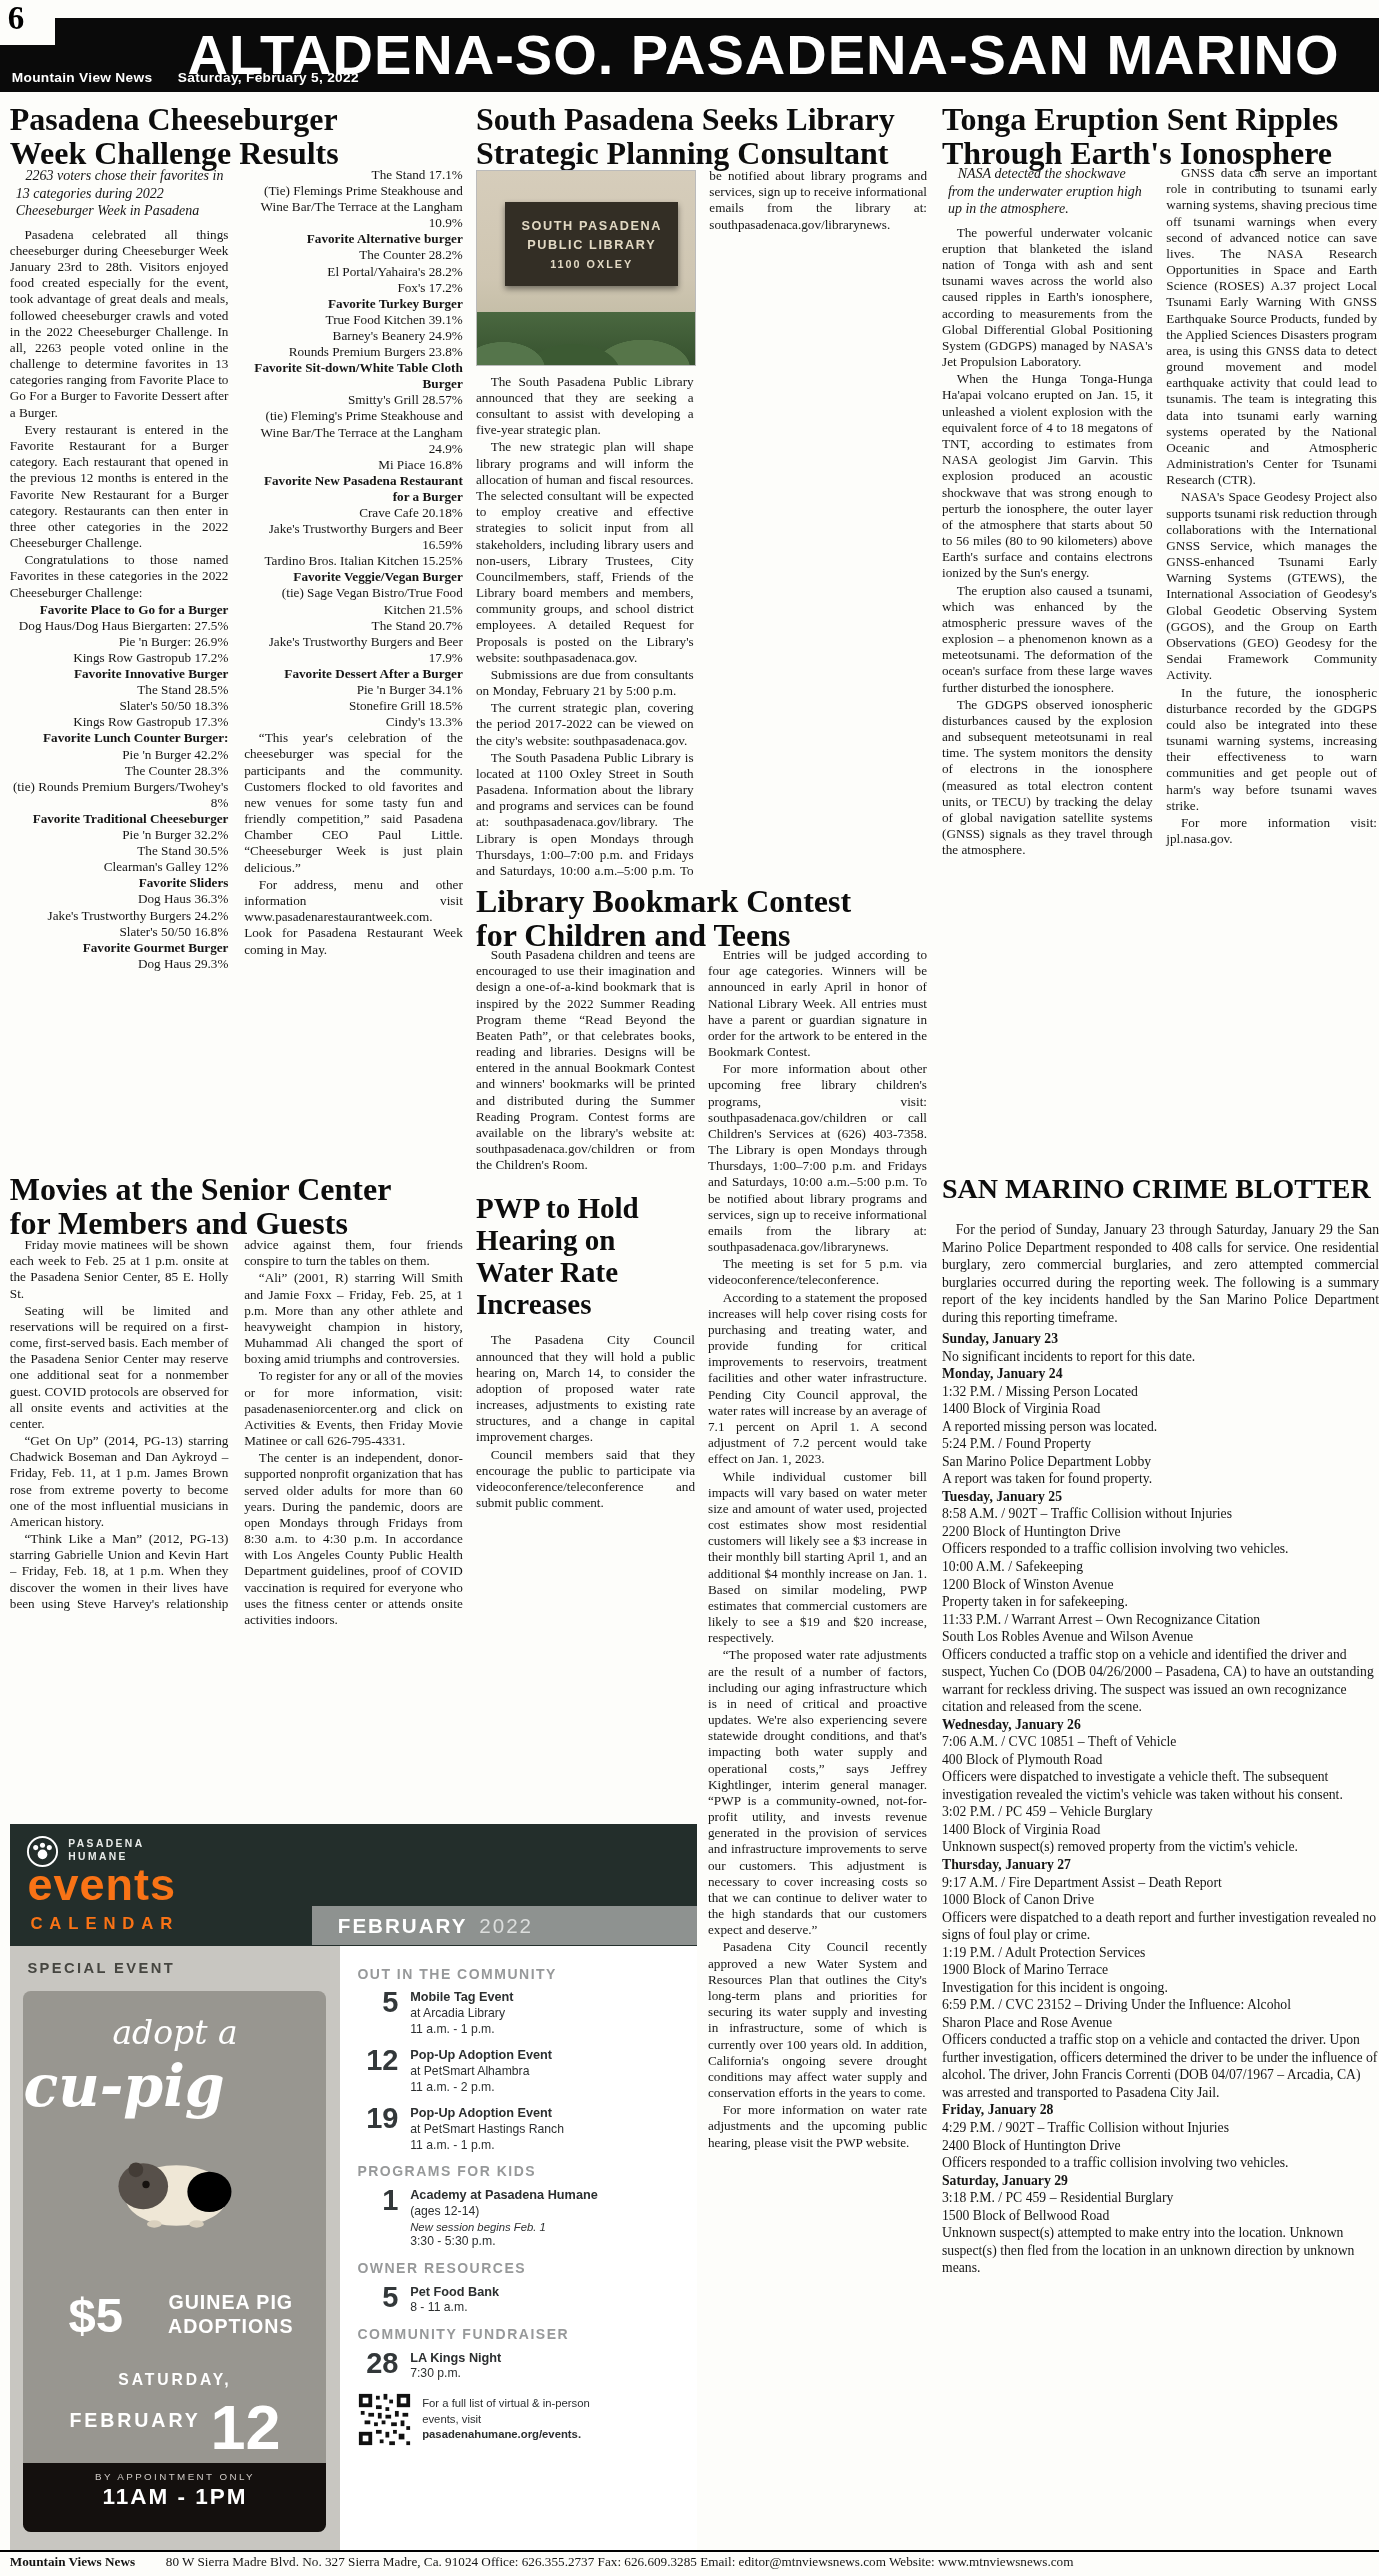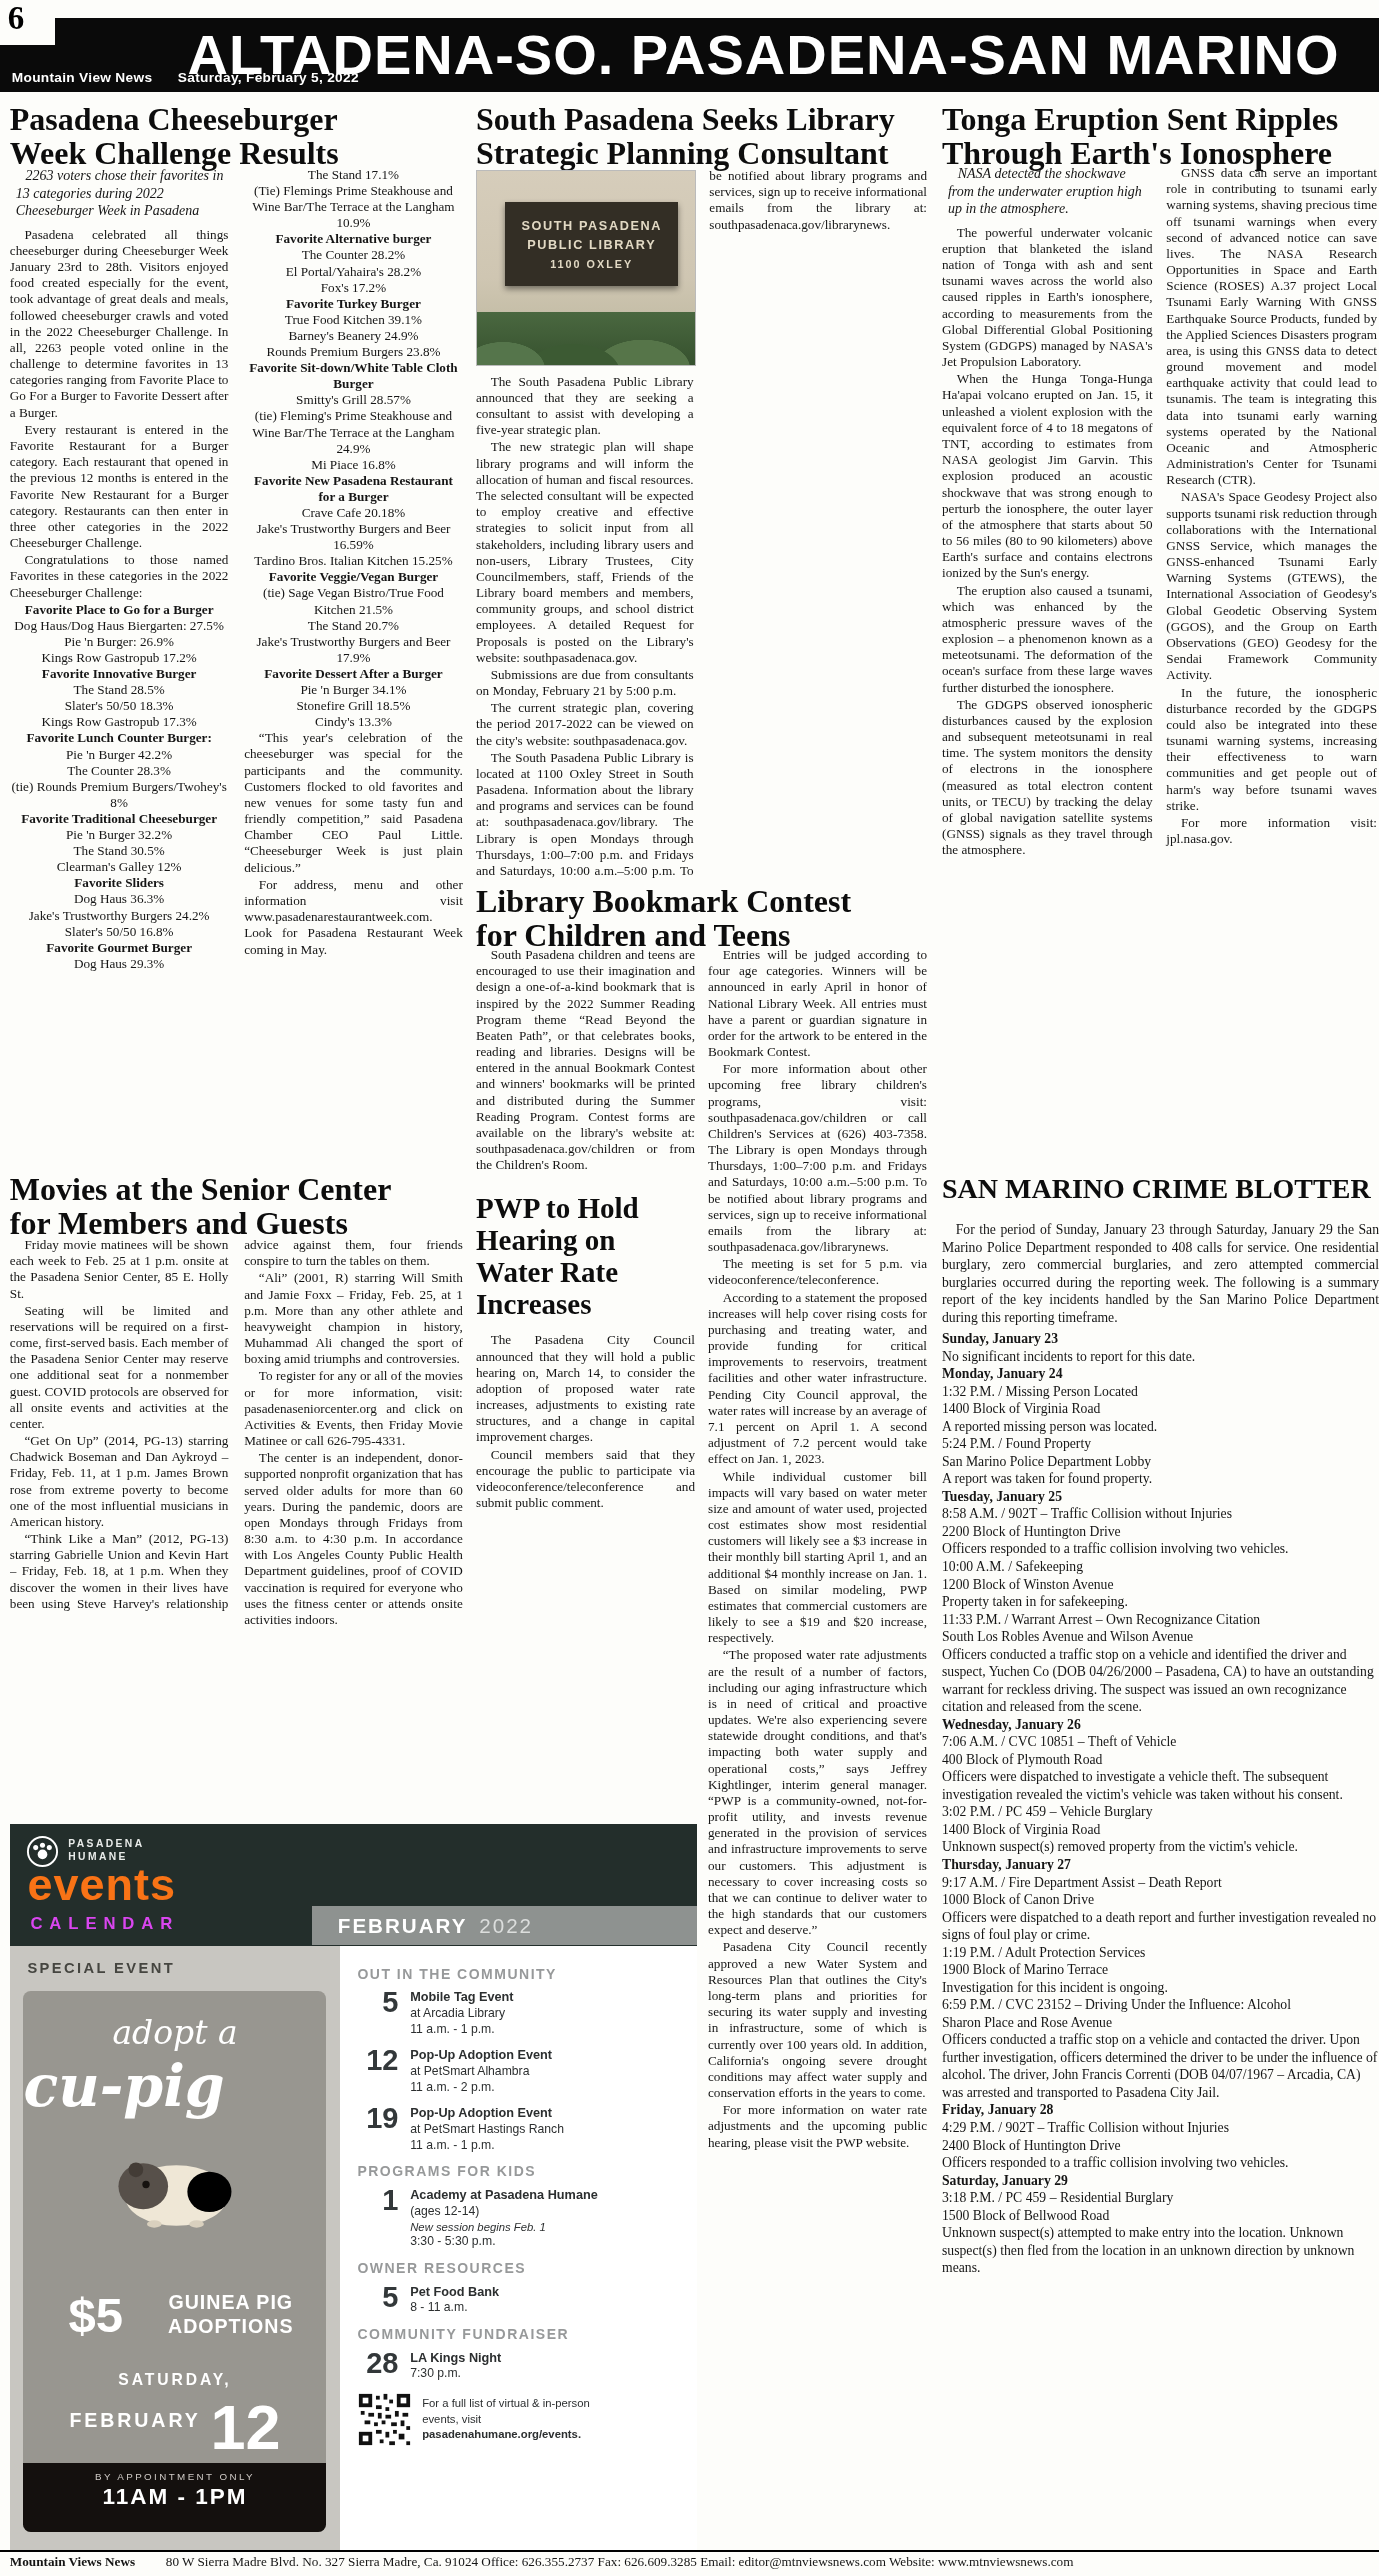--- a/index.html
+++ b/index.html
@@ -20,21 +20,21 @@
   
   .headline{font-family:"Liberation Serif",serif;font-weight:bold;color:#0d0d0d;
     line-height:1.07;white-space:pre-line;margin:0}
   .h28{font-size:32px}
   .body-text{font-size:13.2px;line-height:1.225;text-align:justify;overflow:hidden}
   .body-text p{text-indent:14.7px;margin:0 0 1px 0}
   .lede{font-style:italic;font-size:14px;line-height:1.26;text-align:left;
     text-indent:9.8px !important;margin:0 3.9px 6.9px 5.9px !important}
   .cols2{column-count:2;column-gap:15.7px}
   .colfill{column-fill:auto}
-  .res-line{font-size:13.2px;line-height:1.22;text-align:center}
+  .res-line{font-size:13.2px;line-height:1.22;text-align:right}
   .res-line.bold{font-weight:bold}
 
   
   .photo{position:relative;width:100%;height:194px;margin:2px 0 7.8px 0;break-inside:avoid;
     background:linear-gradient(#d6cdbb 0%,#cfc6b2 55%,#b8b49a 100%);border:1px solid #bbb}
   .photo .sign{position:absolute;left:13%;top:16%;width:74%;background:#332e25;color:#e2d9c4;
     text-align:center;padding:14.7px 5.9px 12.7px 5.9px;font-family:"Liberation Sans",sans-serif;
     font-weight:bold;letter-spacing:1.6px;font-size:12.7px;line-height:1.55;
     box-shadow:0 2.9px 5.9px rgba(0,0,0,.45)}
   .photo .sign .sign-small{font-size:10.8px;letter-spacing:2px}
@@ -60,21 +60,21 @@
   #footer .f-name{font-weight:bold;margin-right:27.4px}
 
   
   #ad{position:absolute;left:9.8px;top:1824px;width:687px;height:727px;
     font-family:"Liberation Sans",sans-serif;background:#c8c6c1}
   #ad-header{position:absolute;left:0;top:0;width:687px;height:122px;background:#232e2b;overflow:hidden}
   #ad-brand{position:absolute;left:15.7px;top:9.8px;display:flex;align-items:center;gap:7.8px}
   #ad-brand .brand-words{color:#e8ebe9;font-size:10.3px;font-weight:bold;letter-spacing:2.4px;line-height:1.25}
   #ad-events-word{position:absolute;left:17.6px;top:35px;color:#f97316;font-weight:bold;
     font-size:45px;letter-spacing:1px}
-  #ad-calendar-word{position:absolute;left:20.6px;top:90px;color:#d946ef;font-weight:bold;
+  #ad-calendar-word{position:absolute;left:20.6px;top:90px;color:#f97316;font-weight:bold;
     font-size:16.7px;letter-spacing:6.9px}
   #ad-month-strip{position:absolute;right:0;top:82px;width:359px;height:39px;background:#8e9290;
     display:flex;align-items:center;justify-content:flex-start;padding-left:25.5px;gap:11.8px}
   #ad-month-strip .month{color:#fff;font-weight:bold;font-size:20.6px;letter-spacing:2px}
   #ad-month-strip .year{color:#dcdedd;font-size:20.6px;letter-spacing:2px}
 
   #ad-left{position:absolute;left:0;top:122px;width:330px;height:606px;background:#c8c6c1}
   #special-label{margin:13.7px 0 9.8px 17.6px;color:#454540;font-weight:bold;font-size:14.7px;letter-spacing:2.4px}
   #adopt-card{position:absolute;left:13.7px;top:45px;width:303px;height:541px;background:#989690;
     border-radius:7.8px;overflow:hidden}

